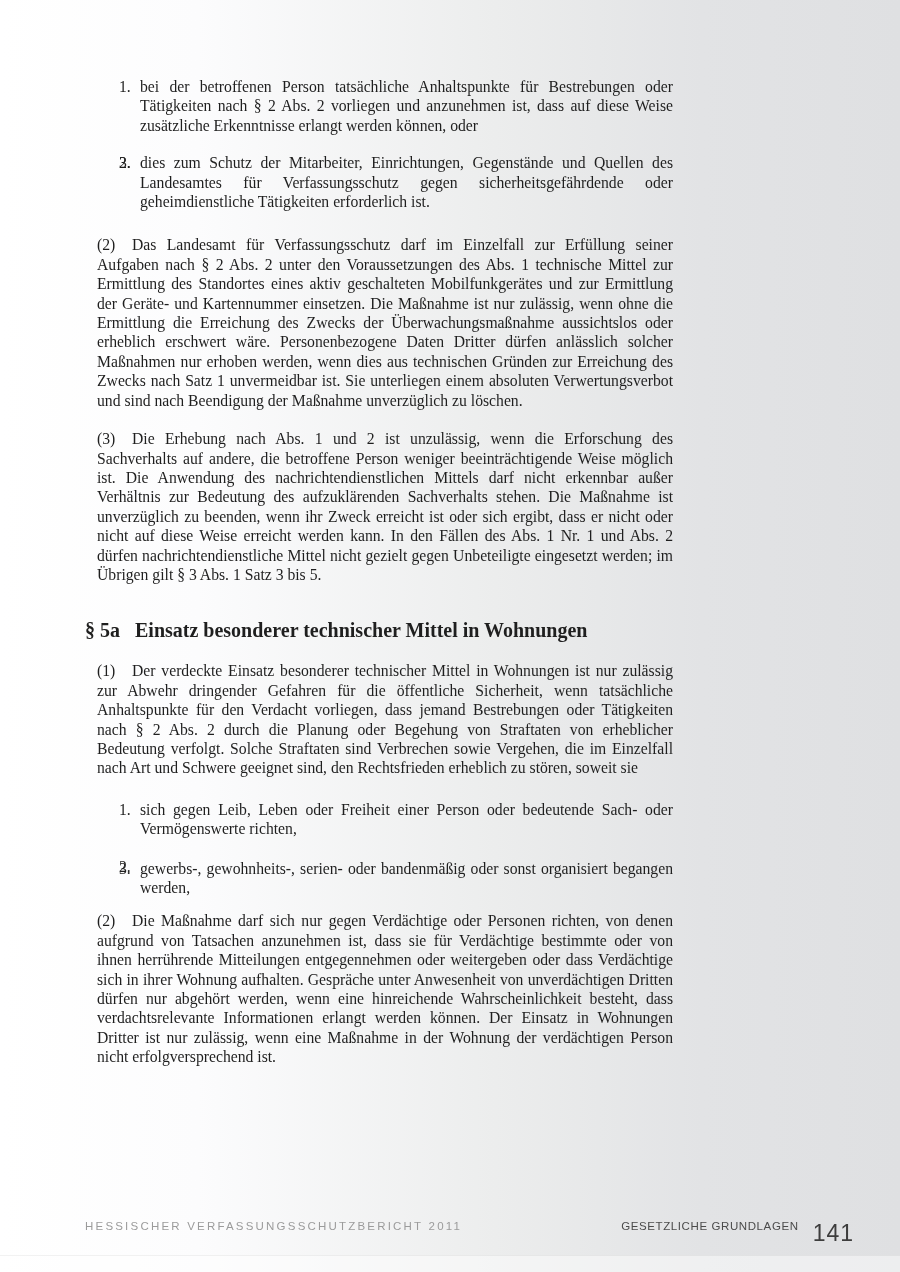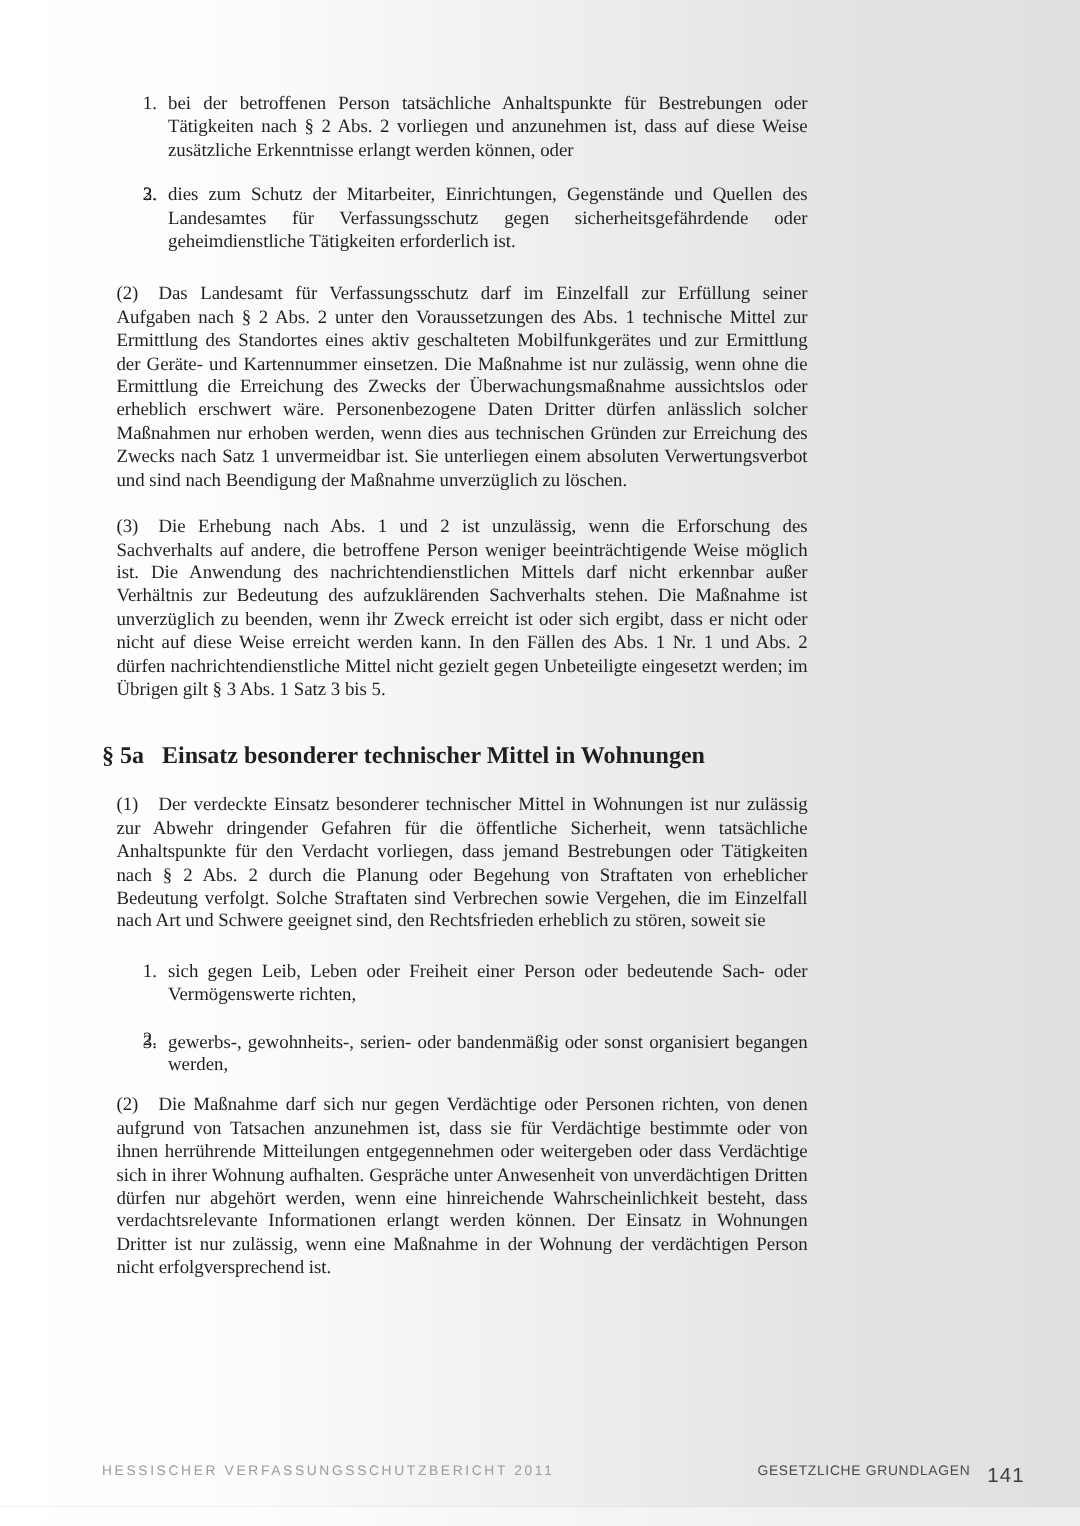--- a/index.html
+++ b/index.html
@@ -71,21 +71,21 @@
     display: flex;
     align-items: flex-start;
   }
   .footer-label {
     font-size: 11.5px;
     letter-spacing: 0.6px;
     color: #4b4b4b;
     margin-right: 14px;
   }
   .footer-page {
-    font-size: 17px;
+    font-size: 23px;
     font-weight: normal;
     letter-spacing: 1px;
     color: #3d3d3d;
   }
   .page-edge {
     position: absolute;
     left: 0;
     right: 0;
     bottom: 0;
     height: 16px;

